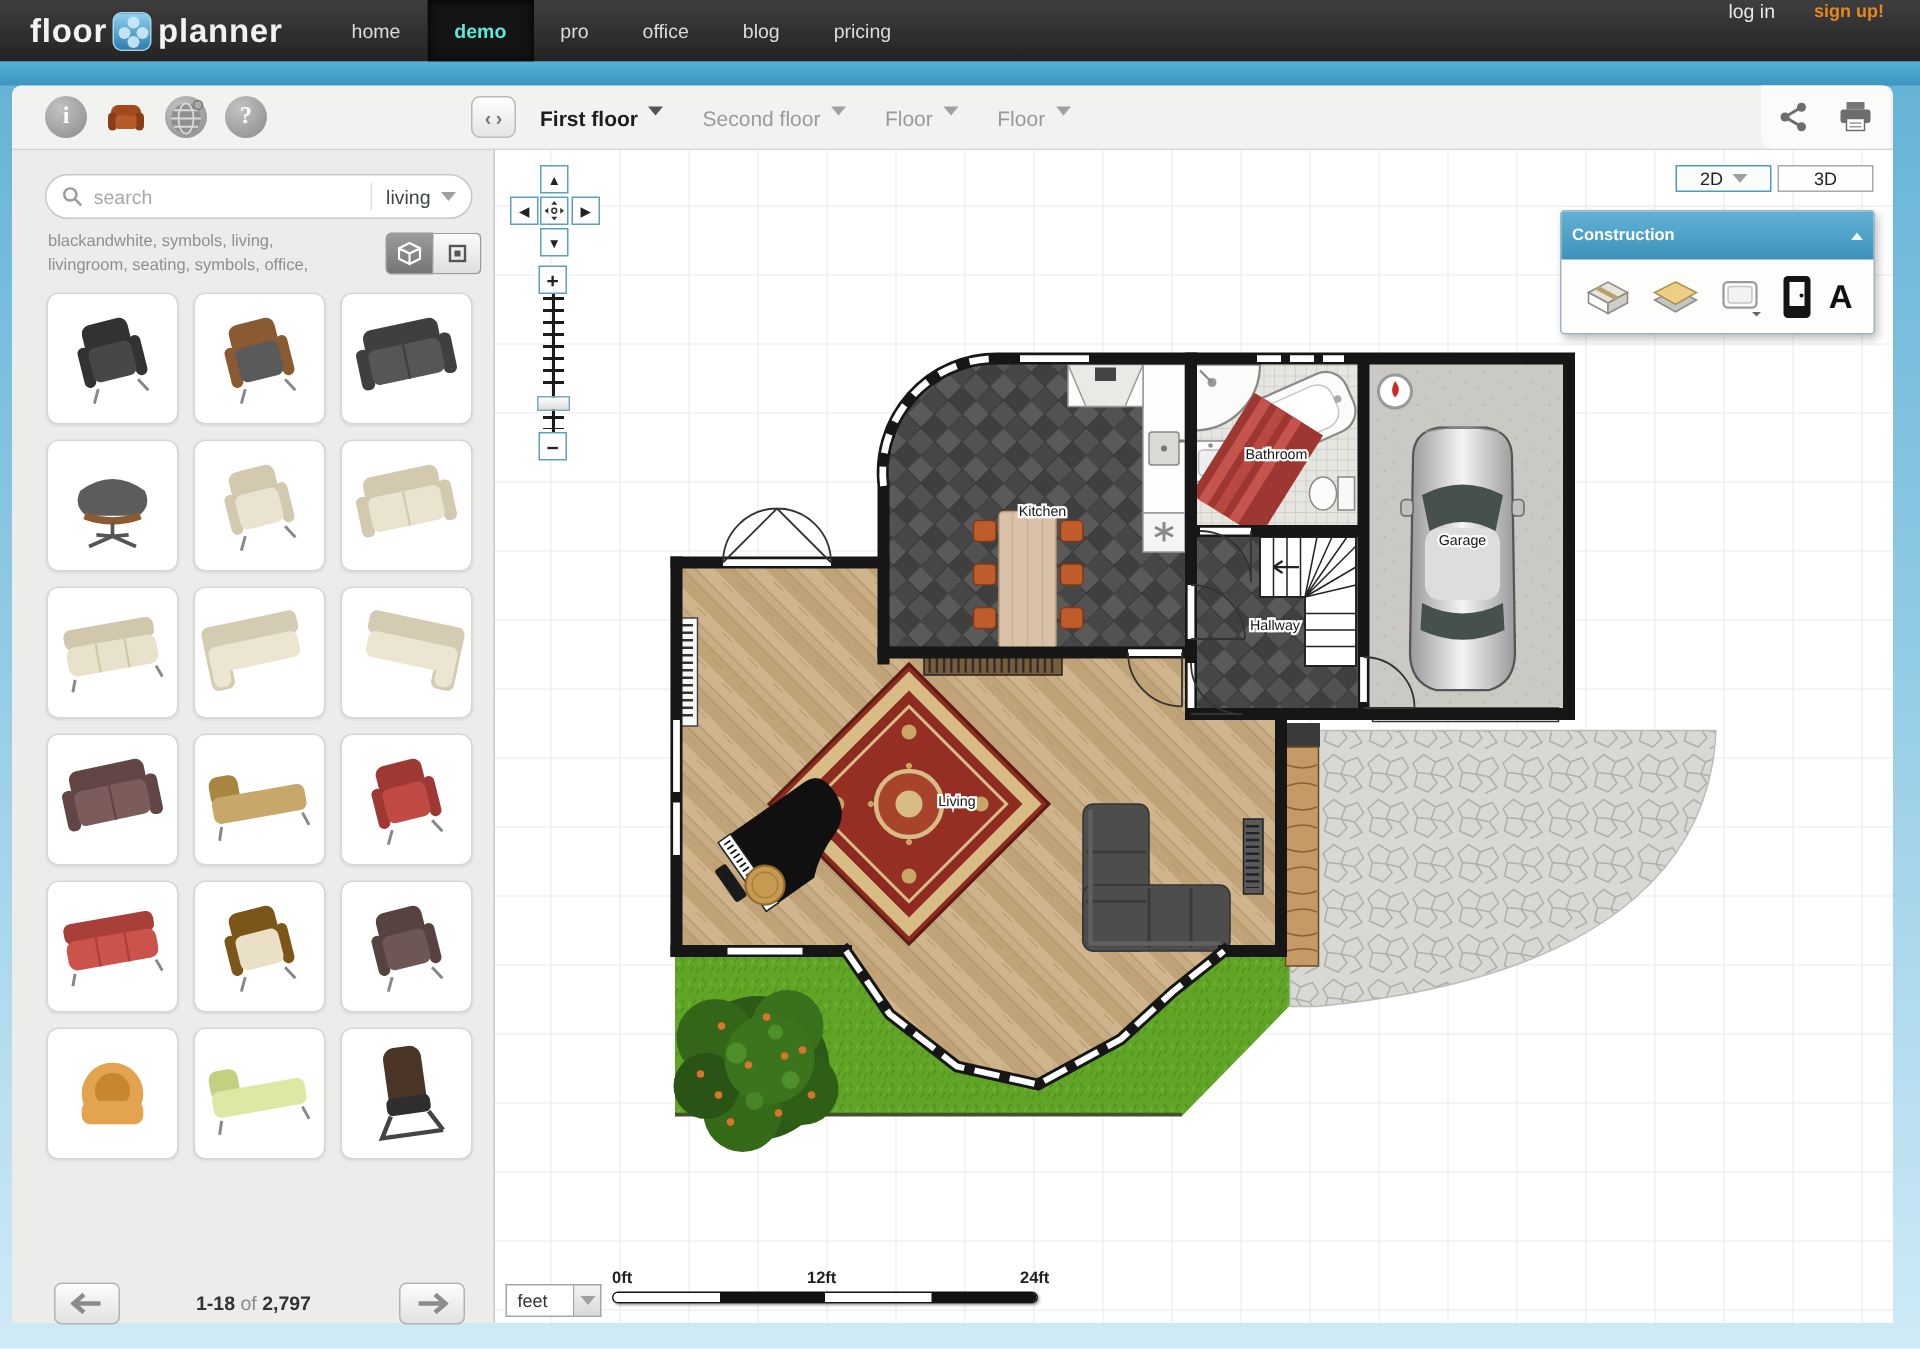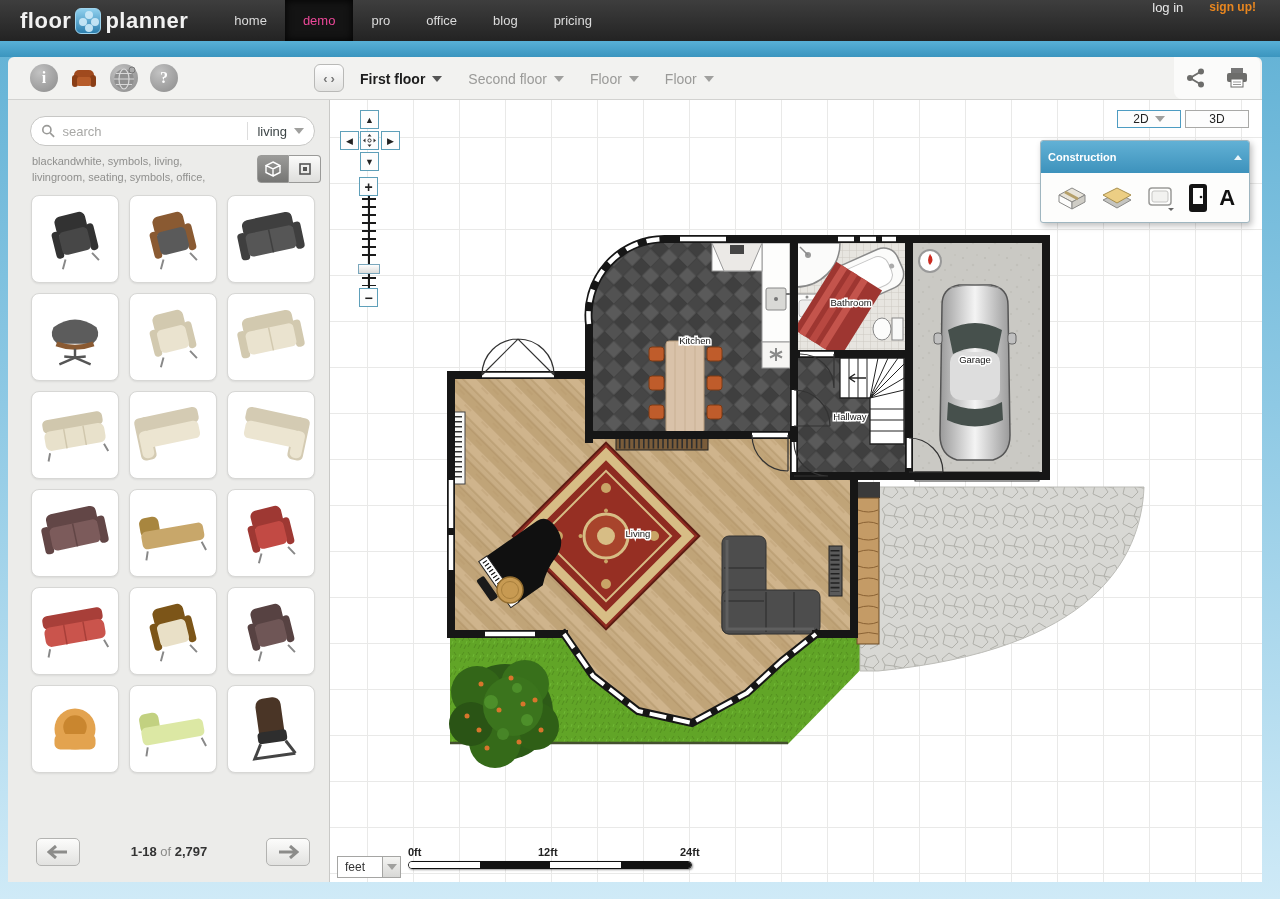--- a/index.html
+++ b/index.html
@@ -8,33 +8,33 @@
 .abs{position:absolute}
 
 
 #navbar{left:0;top:0;width:1280px;height:41px;background:linear-gradient(#3e3e3e,#232323);display:flex;align-items:center}
 #logo{display:flex;align-items:center;margin-left:20px;cursor:pointer}
 #logo .lt{color:#f2f2f2;font-size:22px;font-weight:bold;letter-spacing:.5px}
 #logo-icon{width:26px;height:26px;border-radius:6px;margin:0 4px;background:linear-gradient(#8fd0ee,#2d7fae);border:1px solid #9fd4ee;position:relative}
 #logo-icon i{position:absolute;width:8px;height:8px;border-radius:50%;background:#cdeaf8;opacity:.9}
 #navitems{display:flex;margin-left:28px;height:41px}
 .nav-item{color:#dcdcdc;font-size:13px;padding:0 18px;display:flex;align-items:center;height:41px;cursor:pointer}
-.nav-item.active{background:#141414;color:#ec4899;font-weight:normal;box-shadow:inset 0 0 8px #000}
+.nav-item.active{background:#141414;color:#5eead4;font-weight:bold;box-shadow:inset 0 0 8px #000}
 #nav-right{margin-left:auto;display:flex;align-items:flex-start;height:41px}
 #login{color:#e8e8e8;font-size:13px;padding:0 22px;cursor:pointer}
 #signup{font-size:12px;font-weight:bold;padding:0 24px 0 4px;cursor:pointer}
 
 #bluestrip{left:0;top:41px;width:1280px;height:16px;background:linear-gradient(#58b0d6,#3b95bf)}
 
 
 #header{left:8px;top:57px;width:1254px;height:43px;background:#f2f2f0;border-bottom:1px solid #d2d2d0;border-radius:6px 6px 0 0}
 .cicon{position:absolute;top:7px;width:28px;height:28px;border-radius:50%;background:radial-gradient(circle at 35% 30%,#c2c2c2,#8b8b8b);color:#fff;font-weight:bold;font-size:16px;display:flex;align-items:center;justify-content:center;cursor:pointer;font-family:"Liberation Serif",serif}
 #collapse-btn{position:absolute;left:306px;top:7px;width:30px;height:28px;background:linear-gradient(#fefefe,#e4e4e2);border:1px solid #b9b9b7;border-radius:6px;color:#777;font-weight:bold;font-size:13px;display:flex;align-items:center;justify-content:center;gap:3px;cursor:pointer}
 #floor-tabs{position:absolute;left:352px;top:0;height:43px;display:flex;align-items:center;gap:26px}
-.ftab{display:flex;align-items:center;gap:7px;cursor:pointer;font-size:14px;color:#9a9a98}
+.ftab{display:flex;gap:7px;cursor:pointer;font-size:14px;color:#9a9a98}
 .ftab.active{color:#1d1d1d;font-weight:bold}
 .tri{width:0;height:0;border-left:5px solid transparent;border-right:5px solid transparent;border-top:6px solid #a0a09e;display:inline-block}
 .ftab.active .tri{border-top-color:#555}
 #share-print{position:absolute;right:2px;top:0;width:86px;height:42px;background:#fbfbfa;border-radius:0 6px 0 8px;display:flex;align-items:center;justify-content:center;gap:18px}
 #share-print svg{cursor:pointer}
 
 
 #sidebar{left:8px;top:100px;width:322px;height:782px;background:#ececea;border-right:1px solid #c9c9c7}
 #searchbox{position:absolute;left:22px;top:16px;width:285px;height:30px;background:#fff;border:1px solid #c7c7c5;border-radius:16px;display:flex;align-items:center;padding:0 10px}
 #searchbox input{border:none;outline:none;flex:1;font-size:13px;color:#444;font-family:Liberation Sans, sans-serif;background:transparent}
@@ -42,21 +42,21 @@
 #cat-divider{width:1px;height:18px;background:#ddd;margin:0 9px}
 #cat-select{display:flex;align-items:center;gap:7px;cursor:pointer;font-size:13px;color:#3c4446}
 #tags{position:absolute;left:24px;top:54px;width:212px;font-size:11px;color:#8f8f8d;line-height:1.45}
 #view-toggle{position:absolute;left:249px;top:55px;display:flex}
 .vtbtn{width:32px;height:28px;border:1px solid #9a9a98;display:flex;align-items:center;justify-content:center;cursor:pointer}
 .vtbtn.sel{background:linear-gradient(#9b9b99,#767674);border-radius:4px 0 0 4px}
 .vtbtn.unsel{background:linear-gradient(#fbfbfa,#dededc);border-left:none;border-radius:0 4px 4px 0}
 #fgrid{position:absolute;left:23px;top:95px;width:284px;display:grid;grid-template-columns:repeat(3,88px);grid-auto-rows:88px;gap:10px}
 .fcard{background:#fff;border:1px solid #d7d7d5;border-radius:8px;box-shadow:0 1px 2px rgba(0,0,0,.08);cursor:pointer}
 .fcard svg{width:100%;height:100%}
-#pager{position:absolute;left:0;top:738px;width:322px;height:30px}
+#pager{position:absolute;left:0;top:755px;width:322px;height:30px}
 .pgbtn{position:absolute;width:44px;height:28px;background:linear-gradient(#fcfcfb,#e2e2e0);border:1px solid #b3b3b1;border-radius:5px;display:flex;align-items:center;justify-content:center;cursor:pointer}
 #pgtext{position:absolute;left:0;right:0;top:6px;text-align:center;font-size:13px;color:#8a8a88}
 #pgtext b{color:#333}
 
 
 #canvas{left:330px;top:100px;width:932px;height:782px;background:#fff;background-image:linear-gradient(#e9e9e8 1px,transparent 1px),linear-gradient(90deg,#e9e9e8 1px,transparent 1px);background-size:46px 46px;background-position:-9px -9px}
 .navsq{position:absolute;width:19px;height:19px;background:#fdfdfd;border:1px solid #5e9fb9;display:flex;align-items:center;justify-content:center;font-size:9px;color:#222;cursor:pointer}
 #zoom-line{position:absolute;left:38px;top:96px;width:2px;height:92px;background:#1a1a1a}
 .ticks{position:absolute;left:32px;width:14px;background-image:repeating-linear-gradient(180deg,#1a1a1a 0 2px,transparent 2px 8px)}
 #zoom-handle{position:absolute;left:28px;top:164px;width:22px;height:10px;background:linear-gradient(#fefefe,#dcdcda);border:1px solid #7aa7bc;cursor:pointer}

